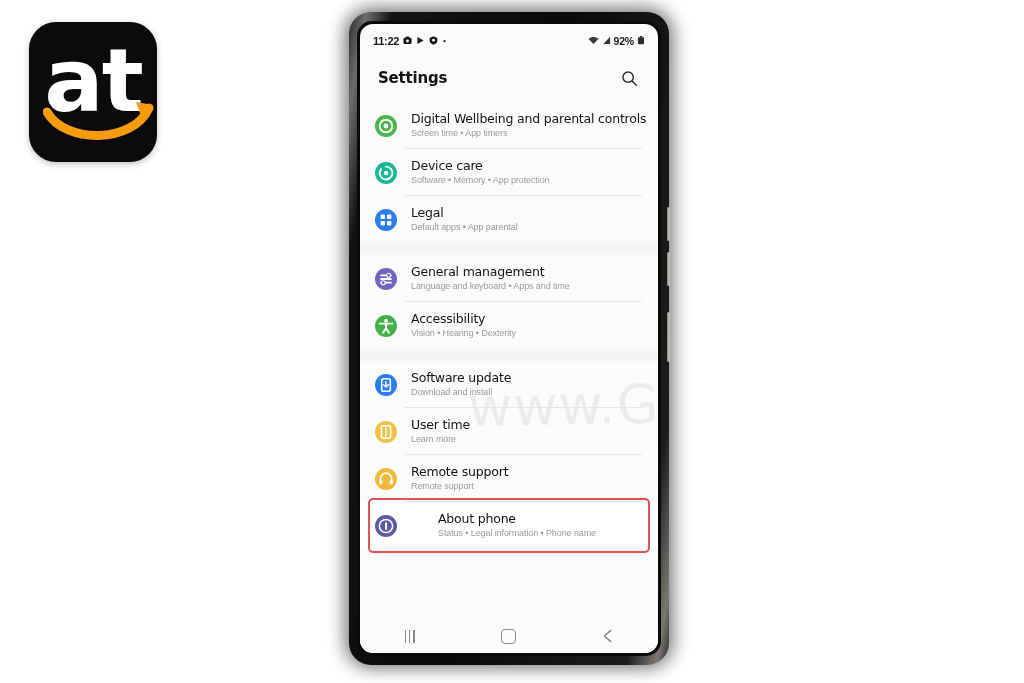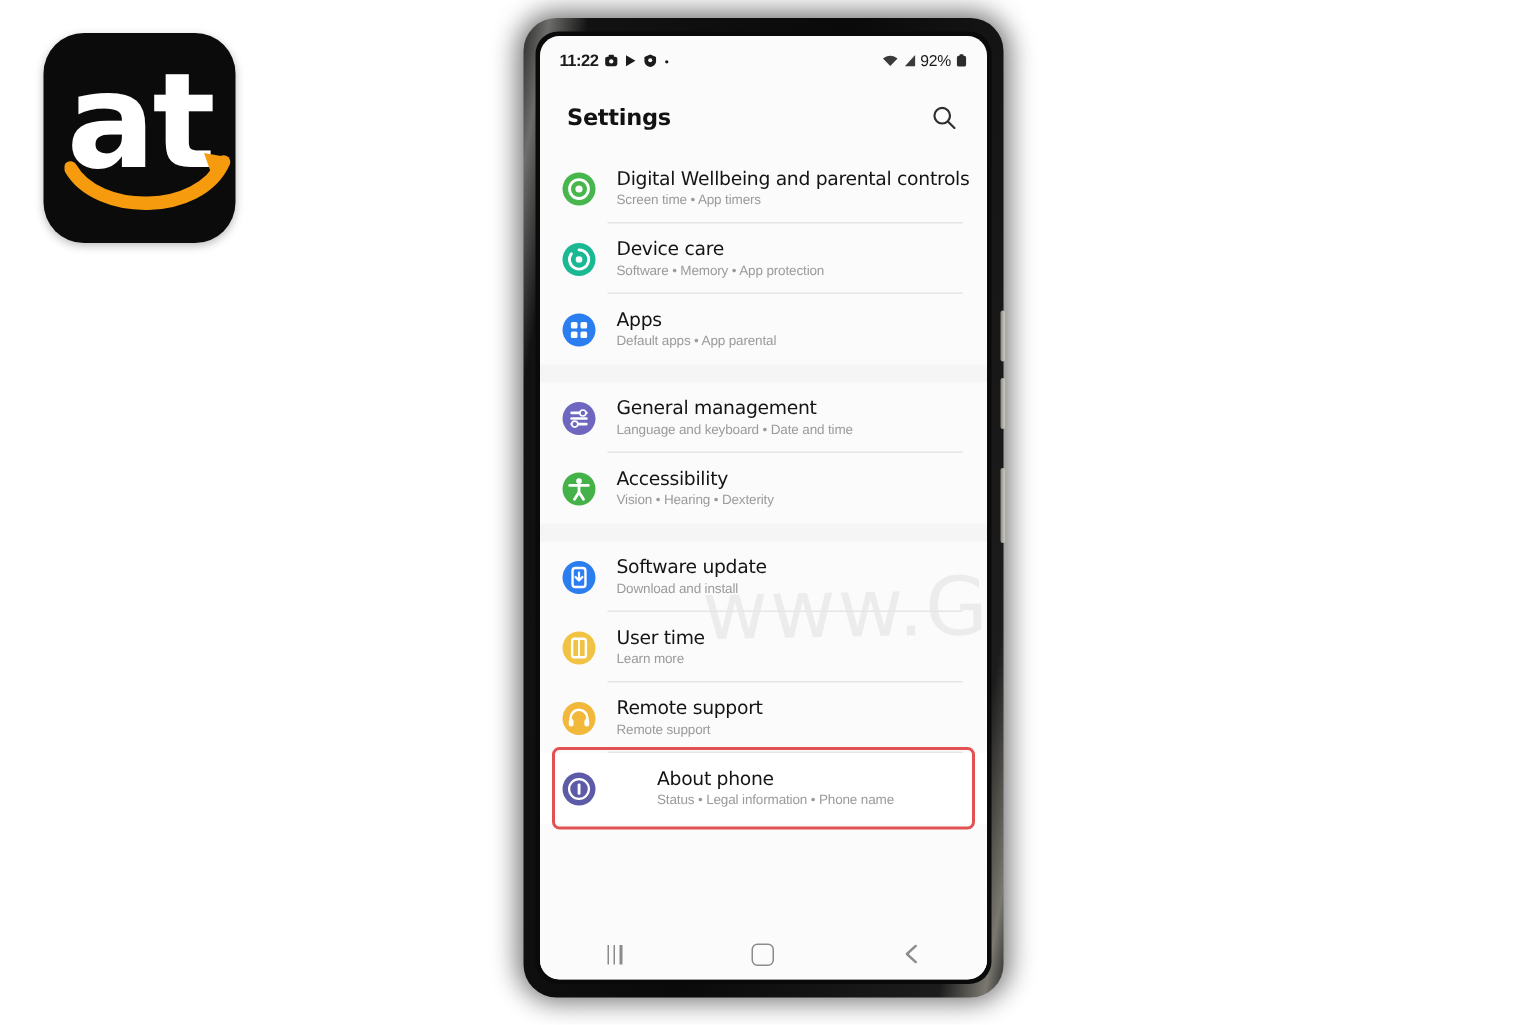--- a/index.html
+++ b/index.html
@@ -72,21 +72,21 @@
   .status-bar{
     height:25px;display:flex;align-items:center;
     justify-content:space-between;
     padding:4px 13px 0 13px;
     font-size:10.5px;color:#1b1b1b;font-weight:600;
   }
   .status-left{display:flex;align-items:center;gap:4px;}
   .status-right{display:flex;align-items:center;gap:3px;}
   .clock{font-size:11px;font-weight:700;letter-spacing:-.3px;}
   .sb-ico{display:inline-block;}
-  .battery-pct{font-size:10.5px;font-weight:400;letter-spacing:-.2px;}
+  .battery-pct{font-size:10.5px;font-weight:700;letter-spacing:-.2px;}
 
   
   .title-row{
     display:flex;align-items:center;justify-content:space-between;
     padding:14px 18px 13px 18px;
   }
   .page-title{
     font-size:15px;font-weight:700;color:#121212;letter-spacing:-.2px;
     font-family:"DejaVu Sans", sans-serif;
   }
@@ -261,41 +261,41 @@
               <div class="row-icon">
                 <svg width="24" height="24" viewBox="0 0 24 24">
         <circle cx="12" cy="12" r="11" fill="#2a7ef0"></circle>
         <rect x="6.6" y="6.6" width="4.4" height="4.4" rx="1" fill="#fff"></rect>
         <rect x="13" y="6.6" width="4.4" height="4.4" rx="1" fill="#fff"></rect>
         <rect x="6.6" y="13" width="4.4" height="4.4" rx="1" fill="#fff"></rect>
         <rect x="13" y="13" width="4.4" height="4.4" rx="1" fill="#fff"></rect>
                 </svg>
               </div>
               <div class="row-text">
-                <div class="row-title">Apps</div>
+                <div class="row-title">Legal</div>
                 <div class="row-sub">Default apps  •  App parental</div>
               </div>
             </div>
           </div>
           <div class="group-gap"></div>
           <div class="group">
             <div class="row">
               <div class="row-icon">
                 <svg width="24" height="24" viewBox="0 0 24 24">
         <circle cx="12" cy="12" r="11" fill="#6f66c0"></circle>
         <rect x="6.2" y="7.4" width="11.6" height="1.8" rx="0.9" fill="#fff"></rect>
         <rect x="6.2" y="11.1" width="11.6" height="1.8" rx="0.9" fill="#fff"></rect>
         <rect x="6.2" y="14.8" width="11.6" height="1.8" rx="0.9" fill="#fff"></rect>
         <circle cx="14.6" cy="8.3" r="2" fill="#6f66c0" stroke="#fff" stroke-width="1.1"></circle>
         <circle cx="9.2" cy="15.7" r="2" fill="#6f66c0" stroke="#fff" stroke-width="1.1"></circle>
                 </svg>
               </div>
               <div class="row-text">
                 <div class="row-title">General management</div>
-                <div class="row-sub">Language and keyboard  •  Date and time</div>
+                <div class="row-sub">Language and keyboard  •  Apps and time</div>
               </div>
               <div class="divider"></div>
             </div>
             <div class="row last">
               <div class="row-icon">
                 <svg width="24" height="24" viewBox="0 0 24 24">
         <circle cx="12" cy="12" r="11" fill="#45b249"></circle>
         <circle cx="12" cy="6.7" r="1.9" fill="#fff"></circle>
         <path d="M5.8 9.6 h12.4" stroke="#fff" stroke-width="1.9" stroke-linecap="round"></path>
         <path d="M12 9.6 v4.6 l-3 4.6 M12 14.2 l3 4.6" stroke="#fff" stroke-width="1.9" fill="none" stroke-linecap="round"></path>

